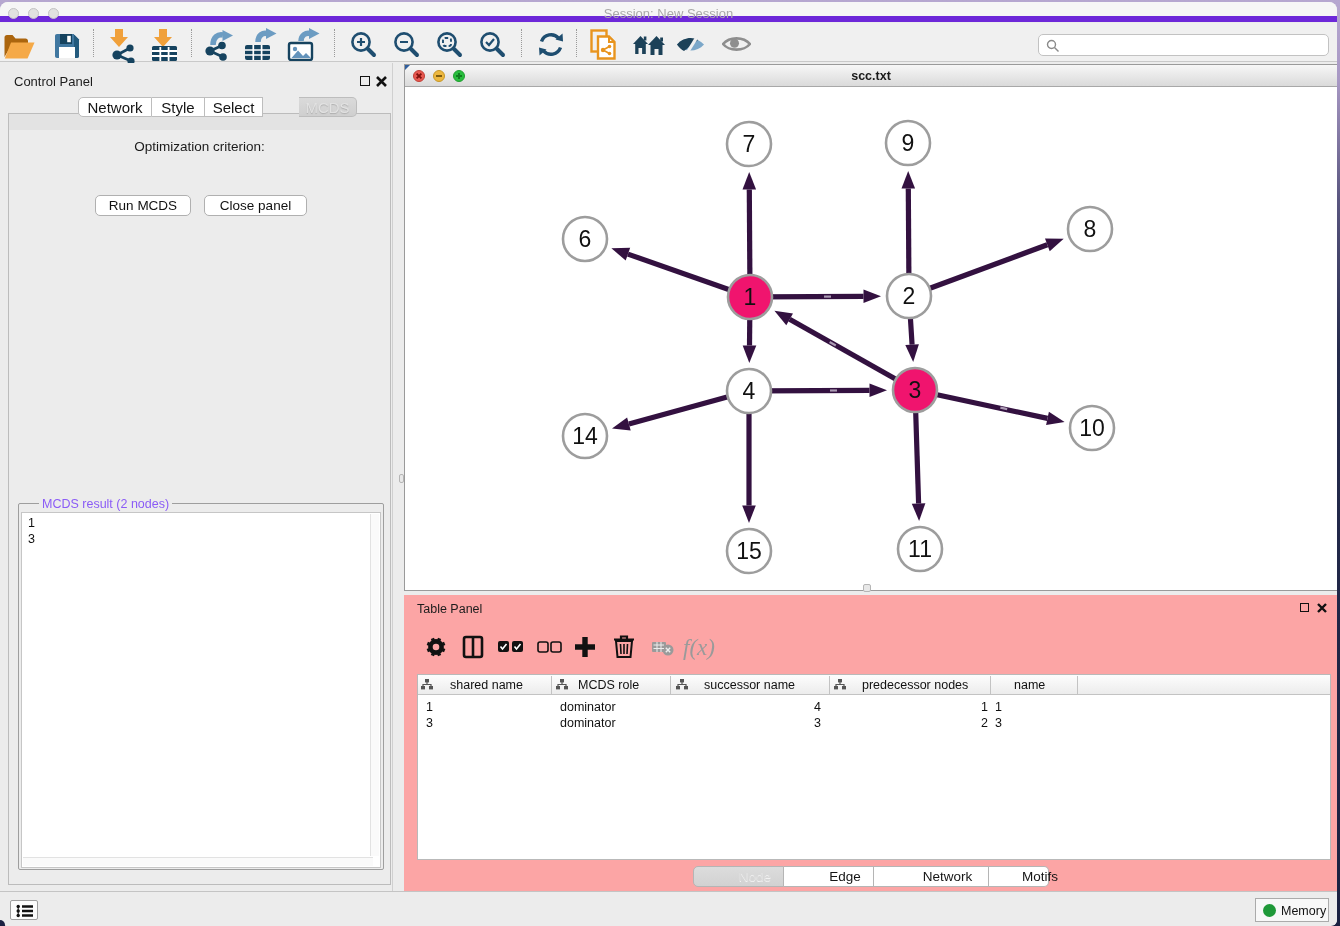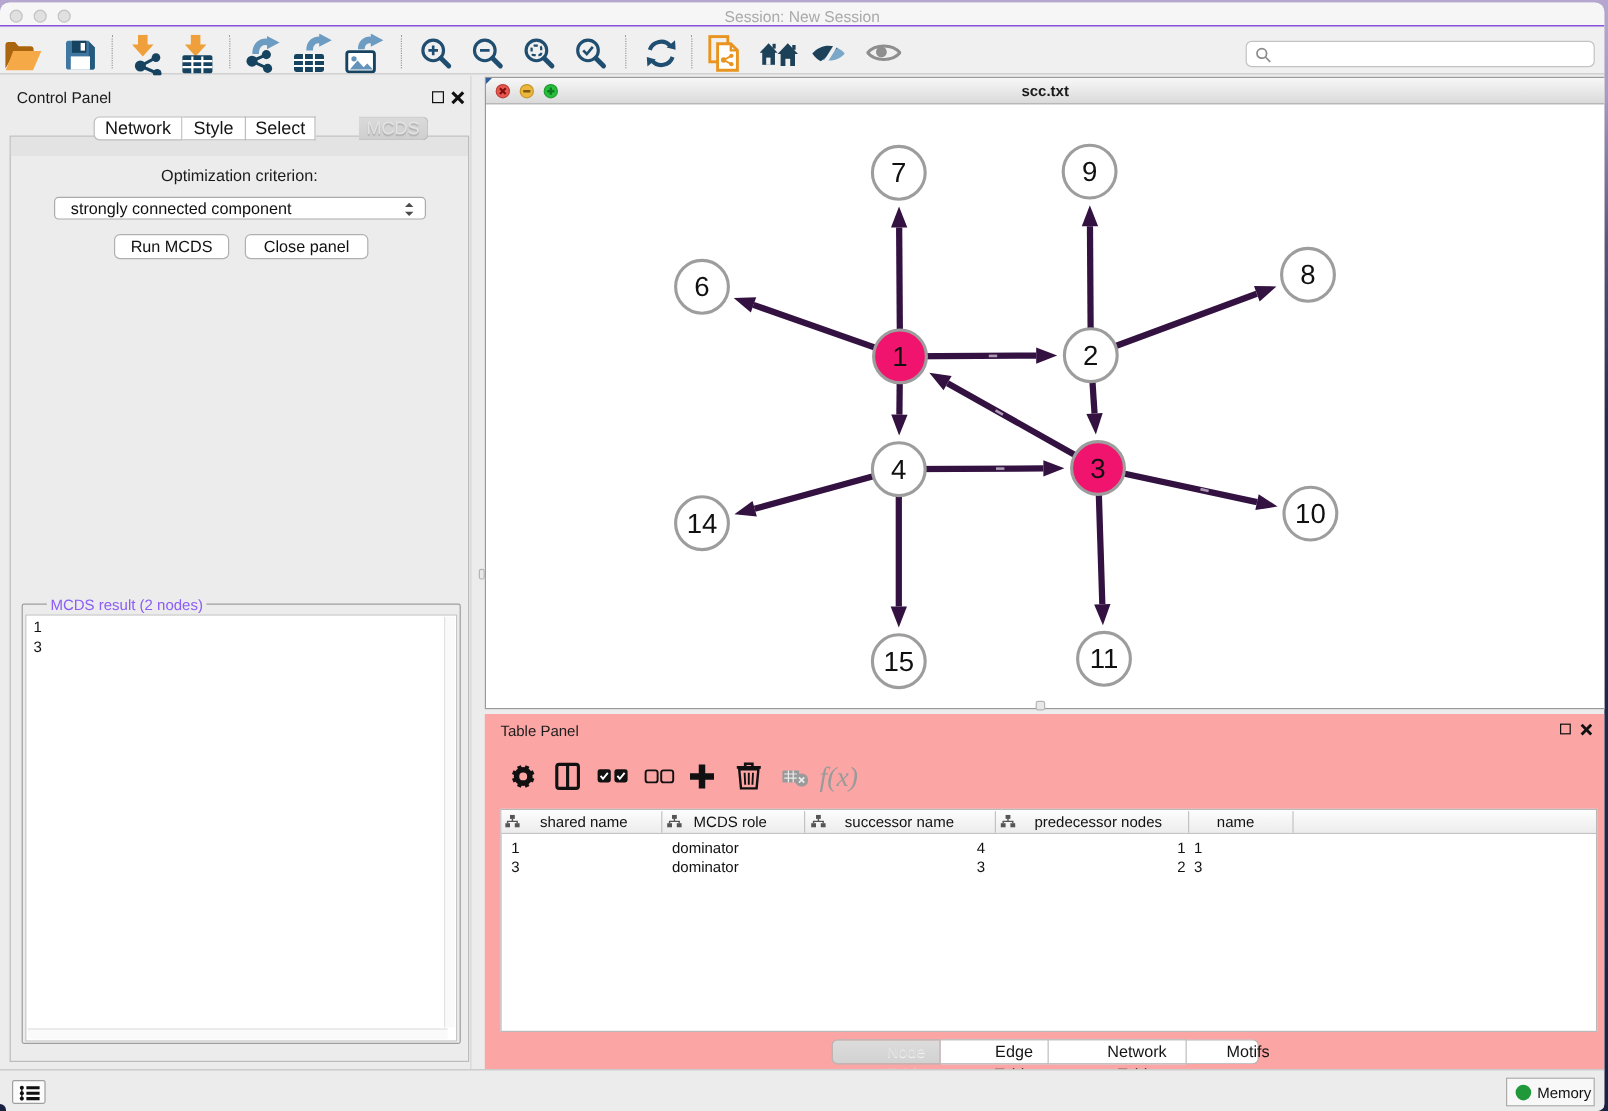--- a/index.html
+++ b/index.html
@@ -1,20 +1,20 @@
 <!DOCTYPE html>
 <html><head><meta charset="utf-8">
 <style>
 * { margin:0; padding:0; box-sizing:border-box; }
 html,body { width:1340px; height:926px; overflow:hidden; }
 body { font-family:"Liberation Sans", sans-serif; background:linear-gradient(#b6a7d0, #a898c4 80px, #5a5680 200px, #252b4c 350px, #1b2142); position:relative; }
 #win { position:absolute; left:0; top:2px; width:1337px; height:924px; background:#ececec; border-radius:8px 8px 6px 6px; overflow:hidden; }
 .abs { position:absolute; }
 
-#titlebar { left:0; top:0; width:1337px; height:20px; background:#f6f6f6; border-bottom:1px solid #6d28d9; }
+#titlebar { left:0; top:0; width:1337px; height:20px; background:#f6f6f6; border-bottom:6px solid #6d28d9; }
 .tl { position:absolute; top:5.5px; width:11px; height:11px; border-radius:50%; background:#e0e0e0; border:1px solid #c3c3c3; }
 #ttext { position:absolute; top:4px; left:0; width:1337px; text-align:center; font-size:13px; color:#a9a9a9; }
 
 #toolbar { left:0; top:21px; width:1337px; height:39px; background:#f0f0f0; border-bottom:1px solid #c9c9c9; }
 .tsep { position:absolute; top:6px; height:28px; width:0; border-left:1px dotted #9a9a9a; }
 .ticon { position:absolute; top:8px; }
 #search { position:absolute; left:1038px; top:11px; width:291px; height:22px; background:#fff; border:1px solid #c2c2c2; border-radius:5px; }
 
 #cp { left:0; top:61px; width:393px; height:830px; background:#ececec; border-right:1px solid #d0d0d0; }
 #cphead { position:absolute; left:14px; top:11px; font-size:13px; color:#1c1c1c; }
@@ -210,25 +210,20 @@
       </svg>
   <div class="tabs" style="left:78px; top:34px;align-items:flex-end;">
     <div class="tab first" style="width:74px;">Network</div>
     <div class="tab" style="width:53px;">Style</div>
     <div class="tab" style="width:58px;">Select</div>
     <div class="tab sel" style="width:58px;">MCDS</div>
   </div>
   <div id="cpbody">
     <div id="cpband"></div>
     <div id="optlabel">Optimization criterion:</div>
-    <div id="combo">strongly connected component
-      <svg style="position:absolute; right:8px; top:3px;" width="10" height="13" viewBox="0 0 10 13">
-            <path d="M1.5 4.5 L5 1 L8.5 4.5 Z M1.5 8.5 L5 12 L8.5 8.5 Z" fill="#4a4a4a"></path>
-          </svg>
-    </div>
     <div class="btn" style="left:86px; width:96px;">Run MCDS</div>
     <div class="btn" style="left:195px; width:103px;">Close panel</div>
     <div id="fieldset">
       <div id="legend">MCDS result (2 nodes)</div>
       <div id="resultbox">
         <div style="position:absolute; left:6px; top:3px;">1</div>
         <div style="position:absolute; left:6px; top:19px;">3</div>
         <div id="vscroll"></div>
         <div id="hscroll"></div>
       </div>

